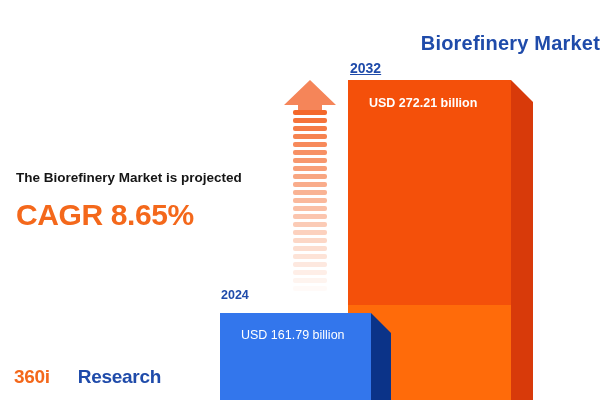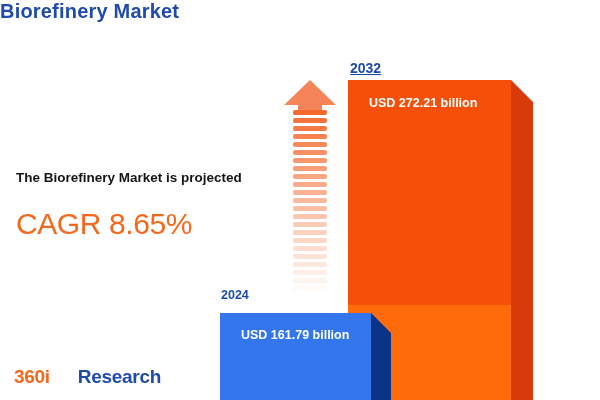--- a/index.html
+++ b/index.html
@@ -17,23 +17,23 @@
     position: relative;
     width: 600px;
     height: 400px;
     background: #ffffff;
   }
 
   
   .title {
     position: absolute;
     left: 0;
-    top: 0;
+    top: 32px;
     width: 600px;
-    text-align: left;
+    text-align: right;
     font-size: 20px;
     font-weight: bold;
     color: #1F4BAA;
     letter-spacing: 0.2px;
   }
 
   
   .caption {
     position: absolute;
     left: 16px;
@@ -41,23 +41,23 @@
     width: 256px;
     text-align: left;
   }
   .caption-line {
     font-size: 13.5px;
     font-weight: bold;
     color: #151515;
     line-height: 19px;
   }
   .cagr {
-    margin-top: 20px;
+    margin-top: 11px;
     font-size: 30px;
-    font-weight: normal;
+    font-weight: bold;
     color: #F4681B;
     letter-spacing: -0.4px;
     line-height: 34px;
   }
 
   
   .arrow {
     position: absolute;
     left: 284px;
     top: 80px;
@@ -156,21 +156,21 @@
     top: 96px;
     font-size: 12.5px;
     font-weight: bold;
     color: #ffffff;
   }
   .value-2024 {
     position: absolute;
     left: 241px;
     top: 328px;
     font-size: 12.5px;
-    font-weight: bold;
+    font-weight: normal;
     color: #ffffff;
   }
 
   
   .logo {
     position: absolute;
     left: 14px;
     top: 366px;
     font-size: 19px;
     font-weight: bold;

